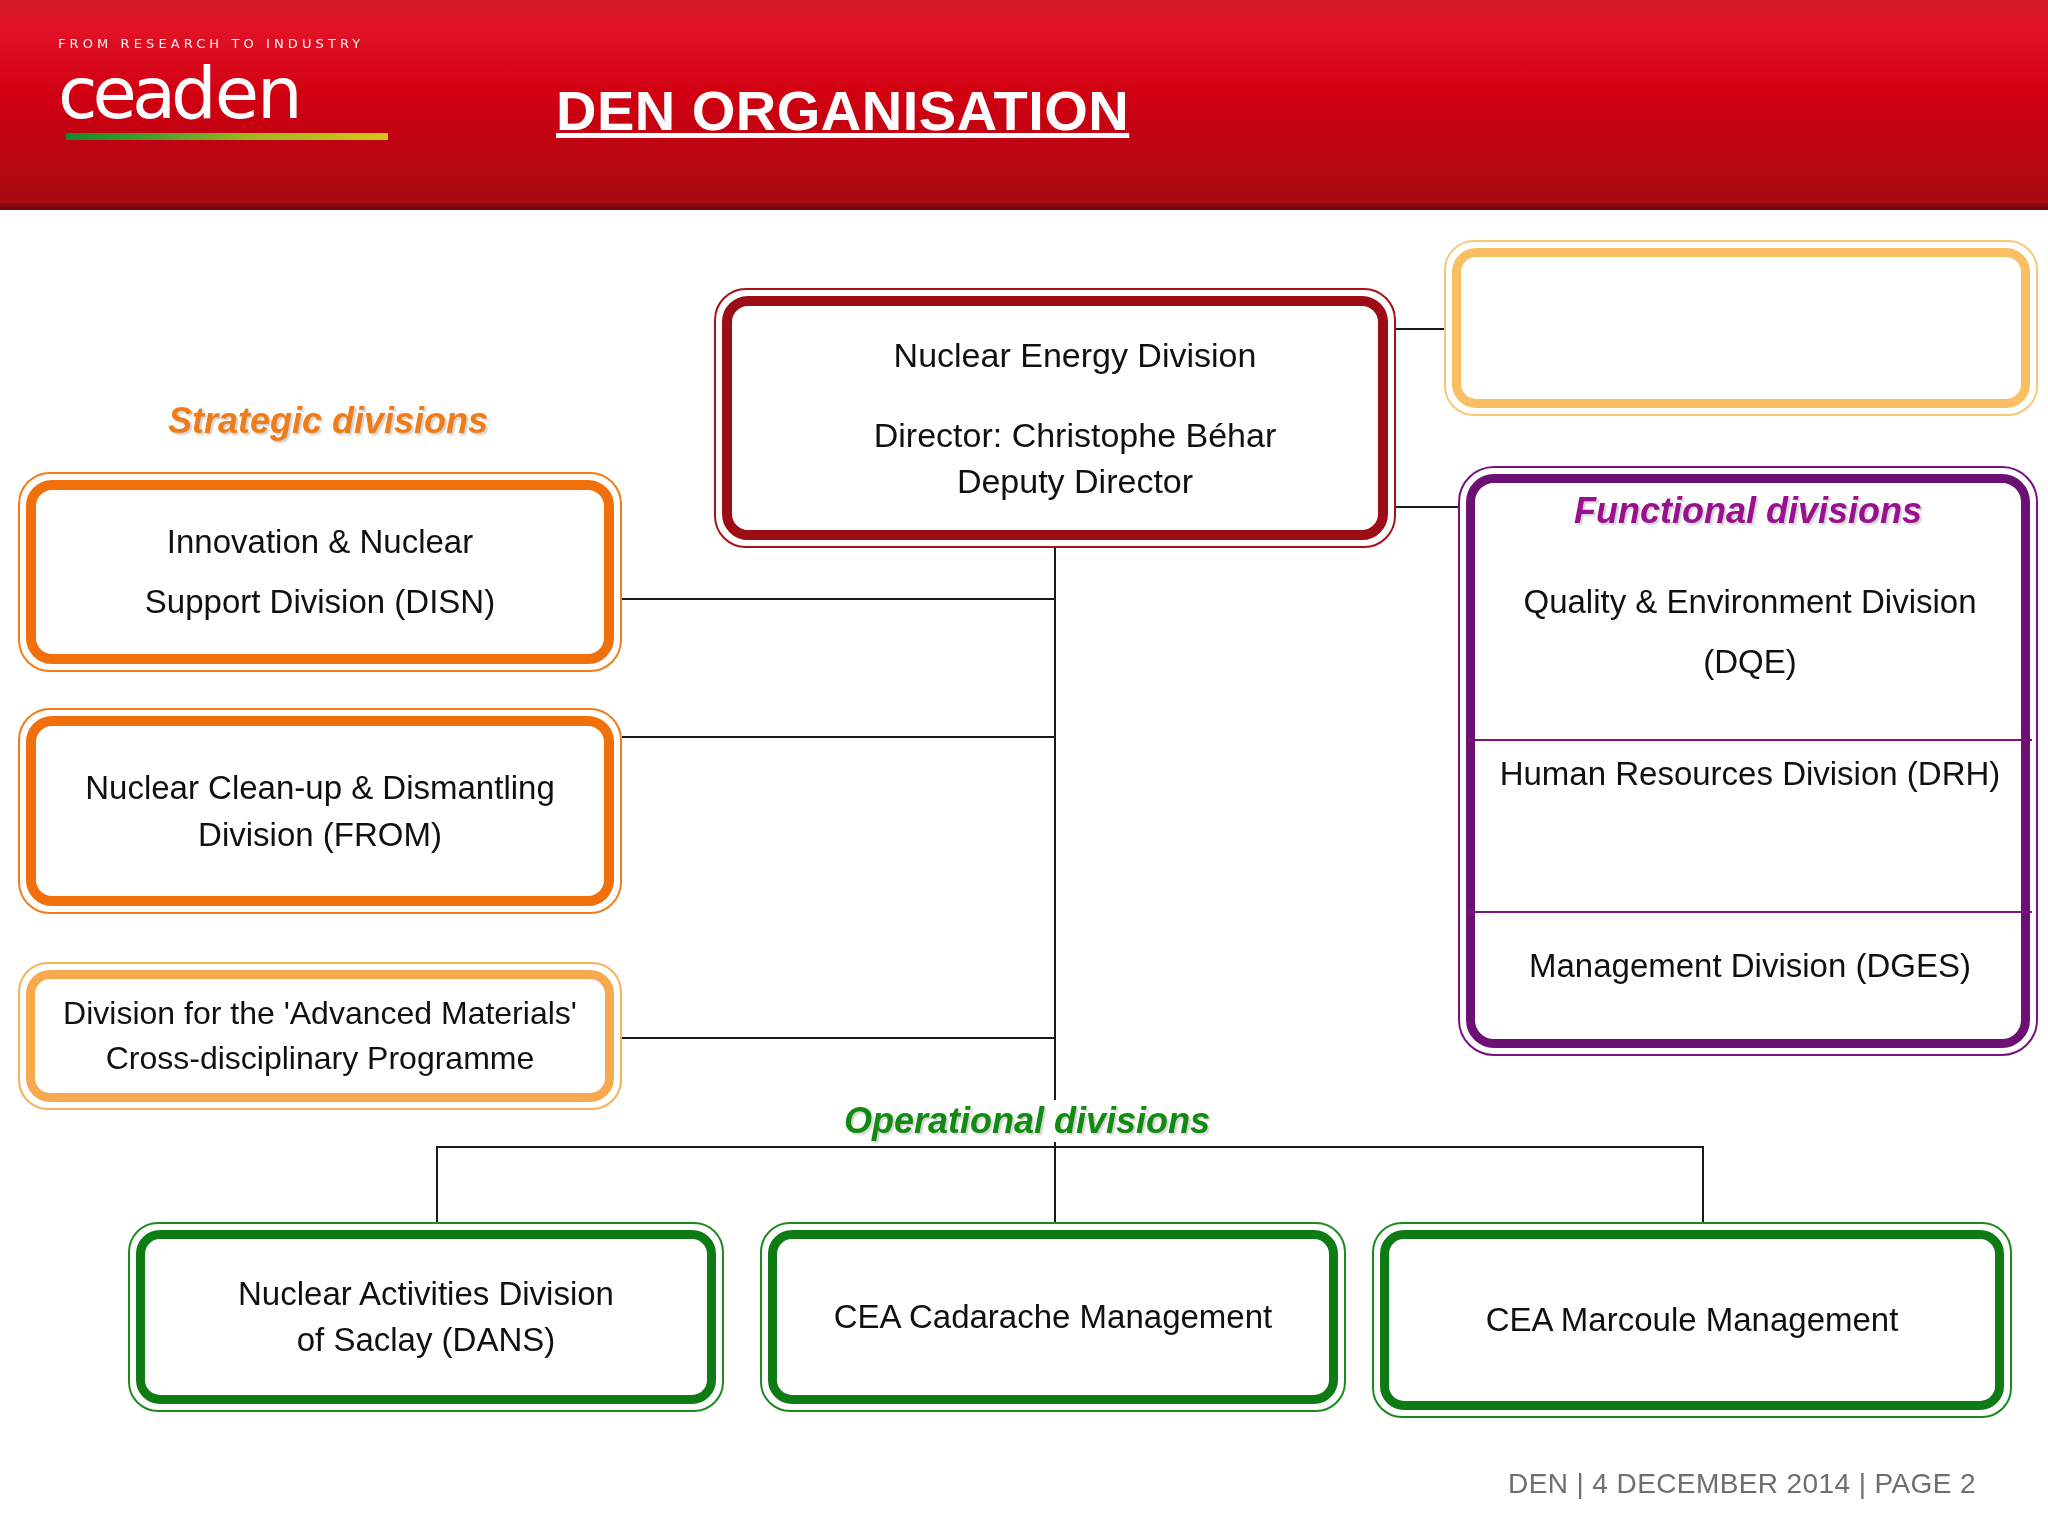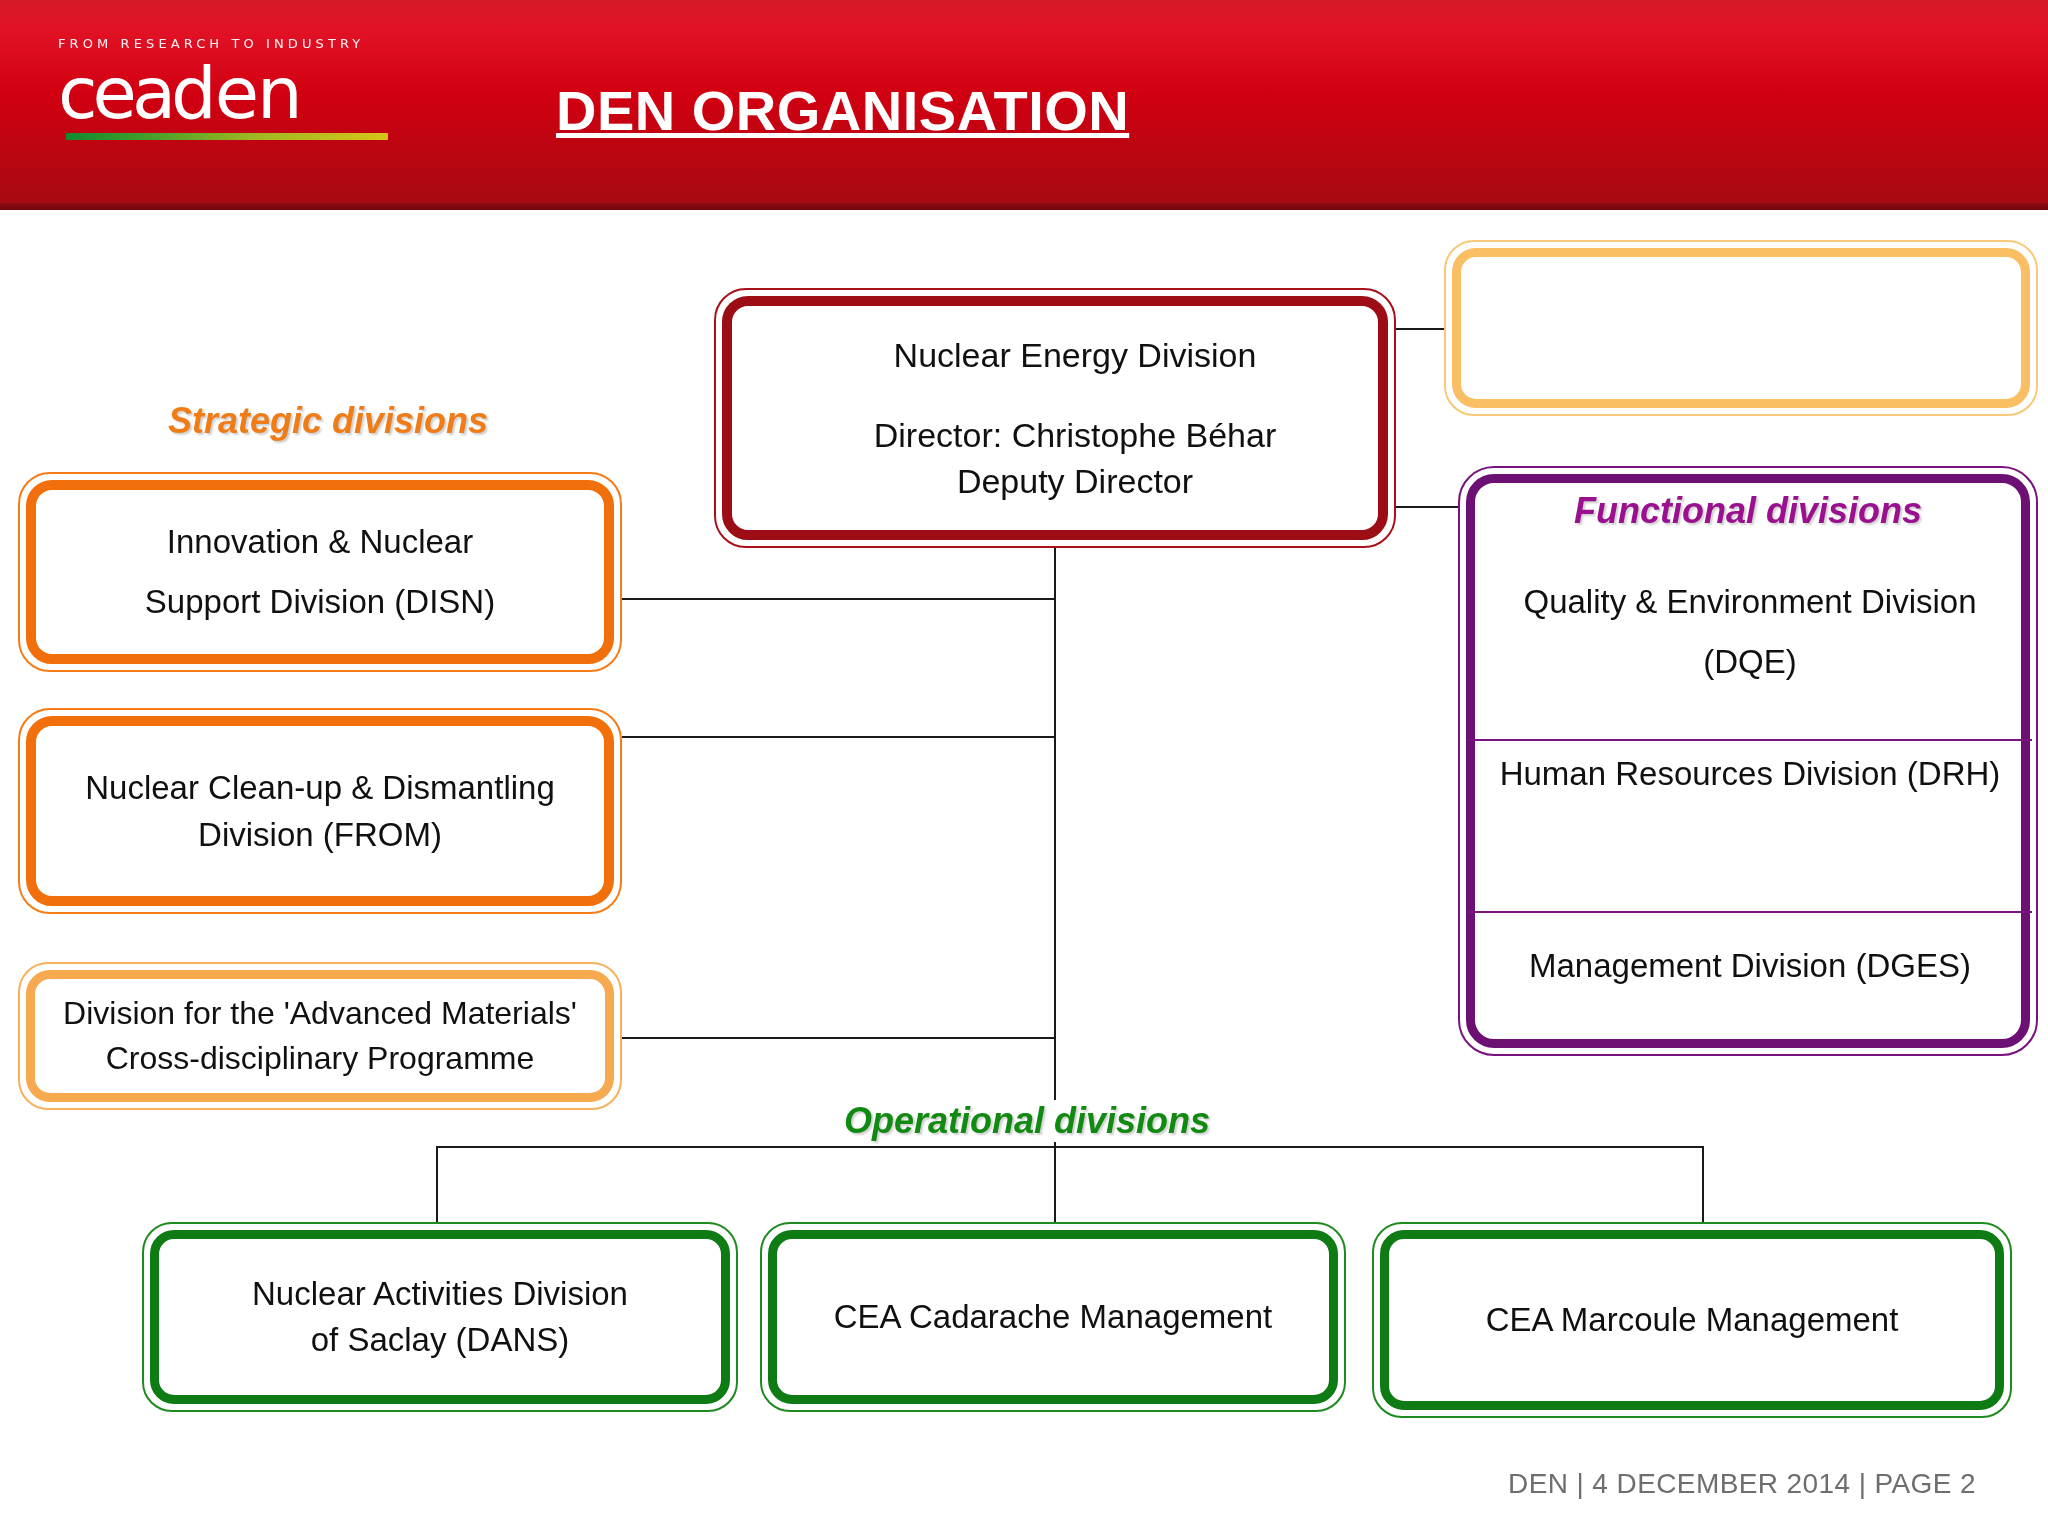--- a/index.html
+++ b/index.html
@@ -173,21 +173,21 @@
   }
   .green-box .inner {
     border: 9px solid #0f7b14;
     border-radius: 24px;
   }
 
   #box-disn { left: 18px; top: 472px; width: 604px; height: 200px; font-size: 33px; line-height: 60px; }
   #box-dadn { left: 18px; top: 708px; width: 604px; height: 206px; font-size: 33px; line-height: 47px; }
   #box-adv  { left: 18px; top: 962px; width: 604px; height: 148px; font-size: 32px; line-height: 45px; }
 
-  #box-dans { left: 142px; top: 1222px; width: 596px; height: 190px; font-size: 33px; line-height: 46px; }
+  #box-dans { left: 128px; top: 1222px; width: 596px; height: 190px; font-size: 33px; line-height: 46px; }
   #box-cad  { left: 760px; top: 1222px; width: 586px; height: 190px; font-size: 33px; line-height: 46px; }
   #box-mar  { left: 1372px; top: 1222px; width: 640px; height: 196px; font-size: 33px; line-height: 46px; }
 
   
   #panel-func {
     position: absolute;
     left: 1458px; top: 466px;
     width: 580px; height: 590px;
     box-sizing: border-box;
     border: 2px solid #7a1380;

